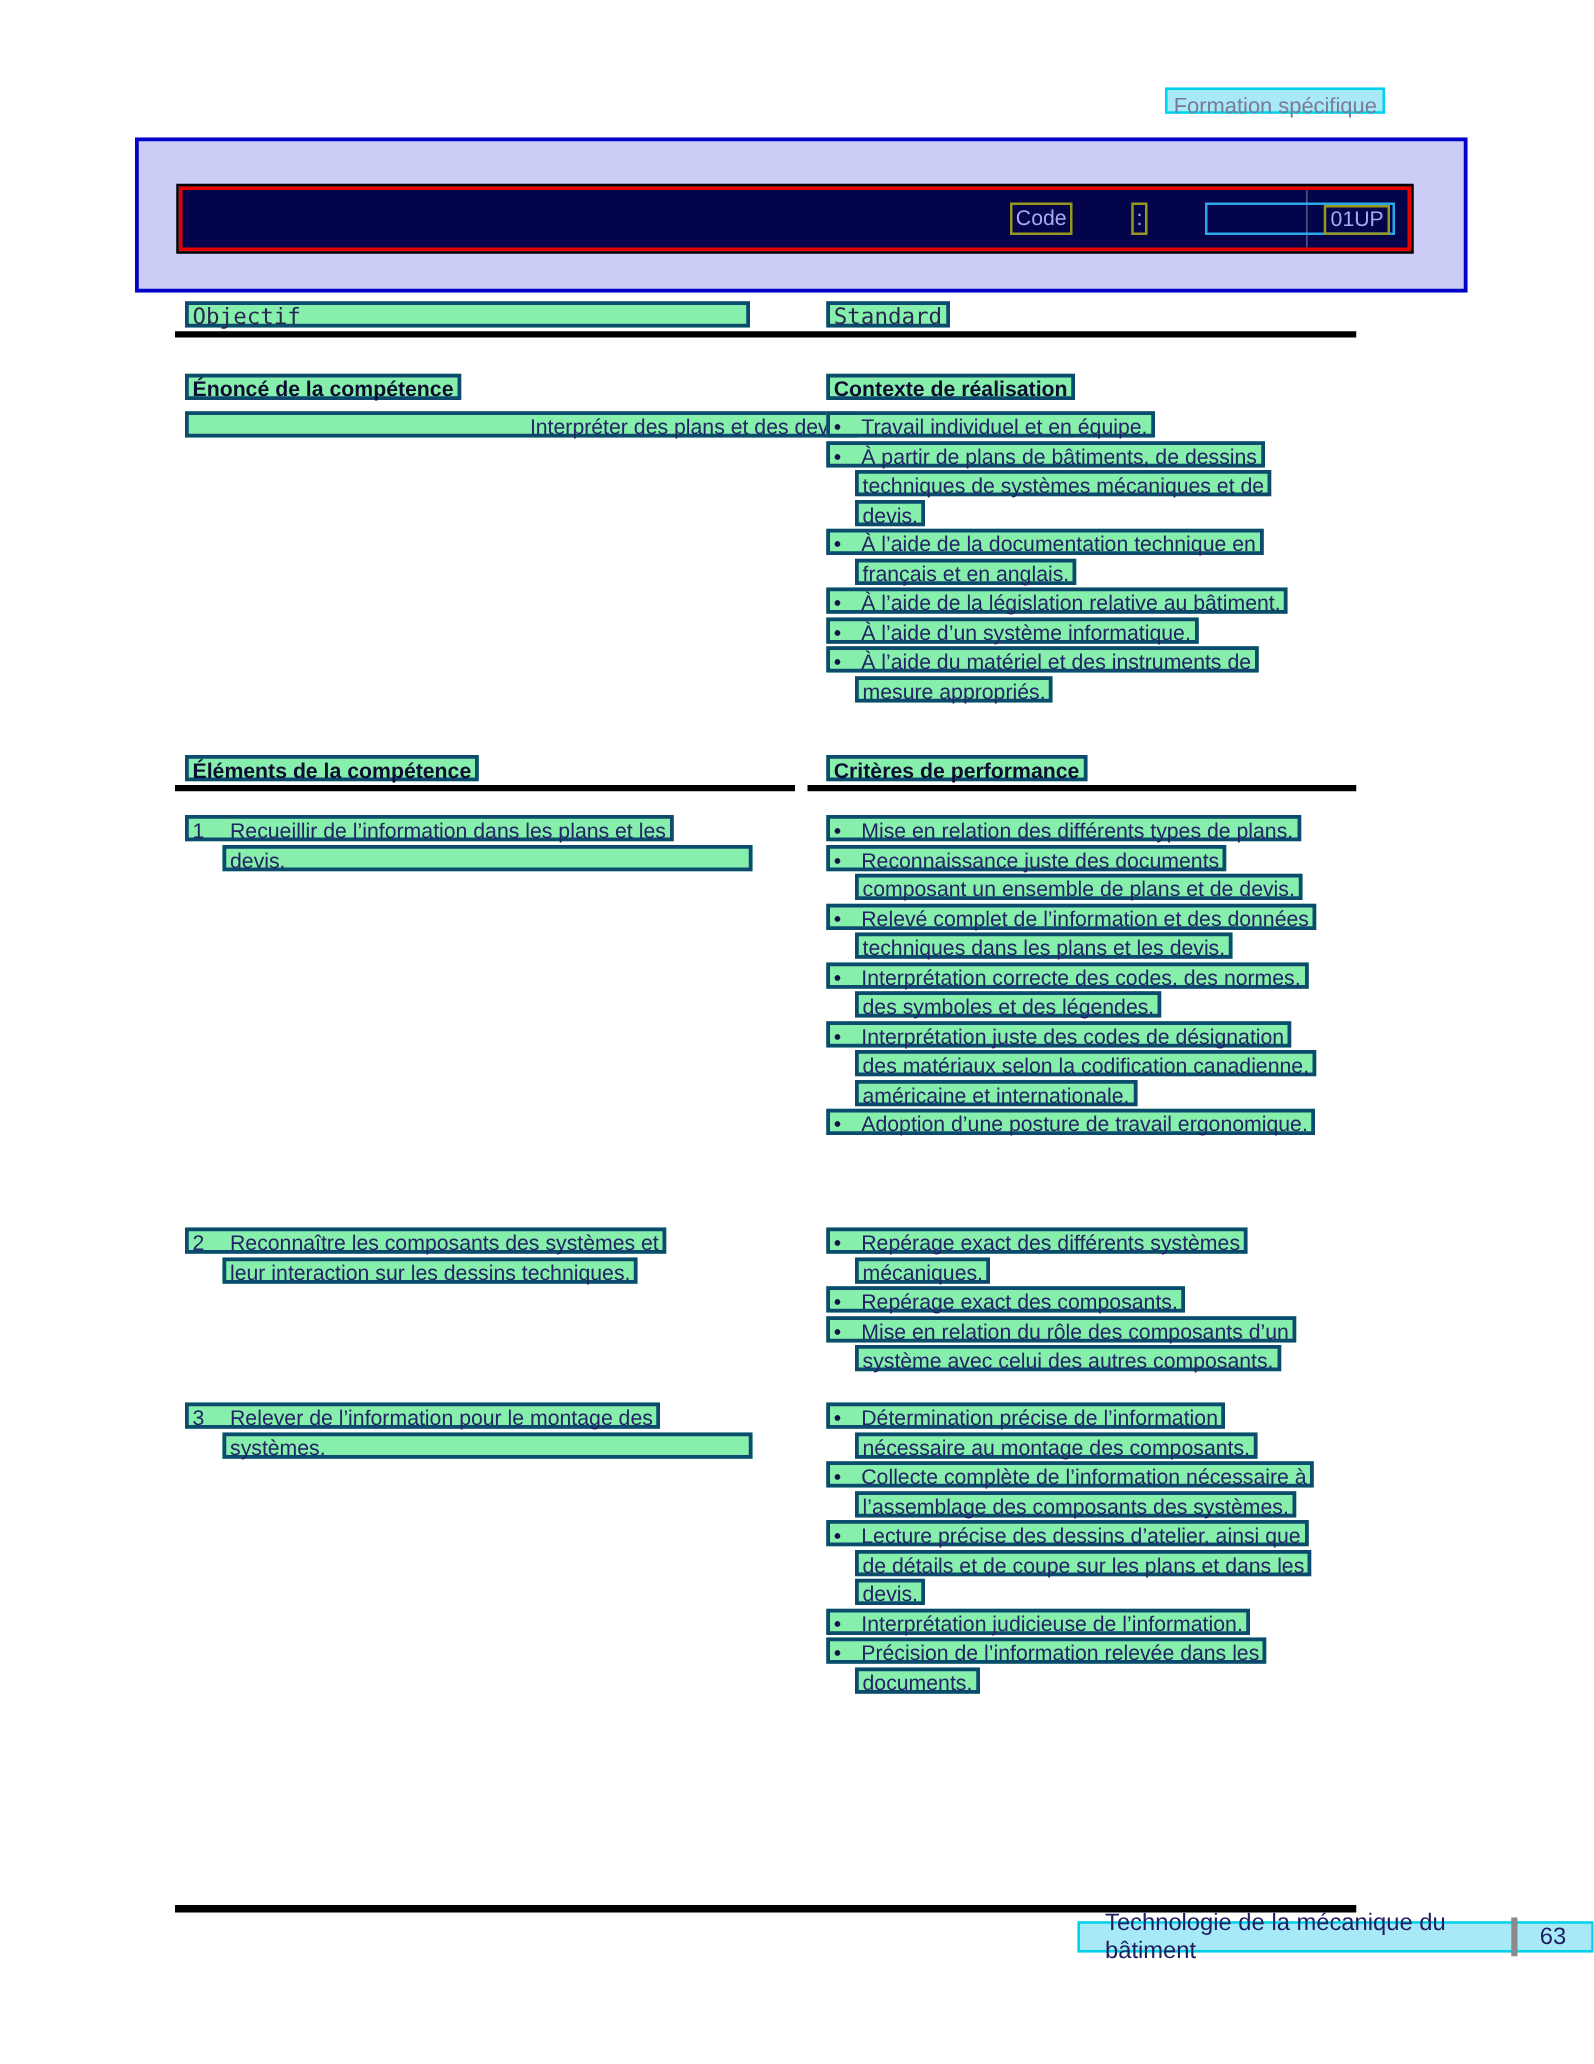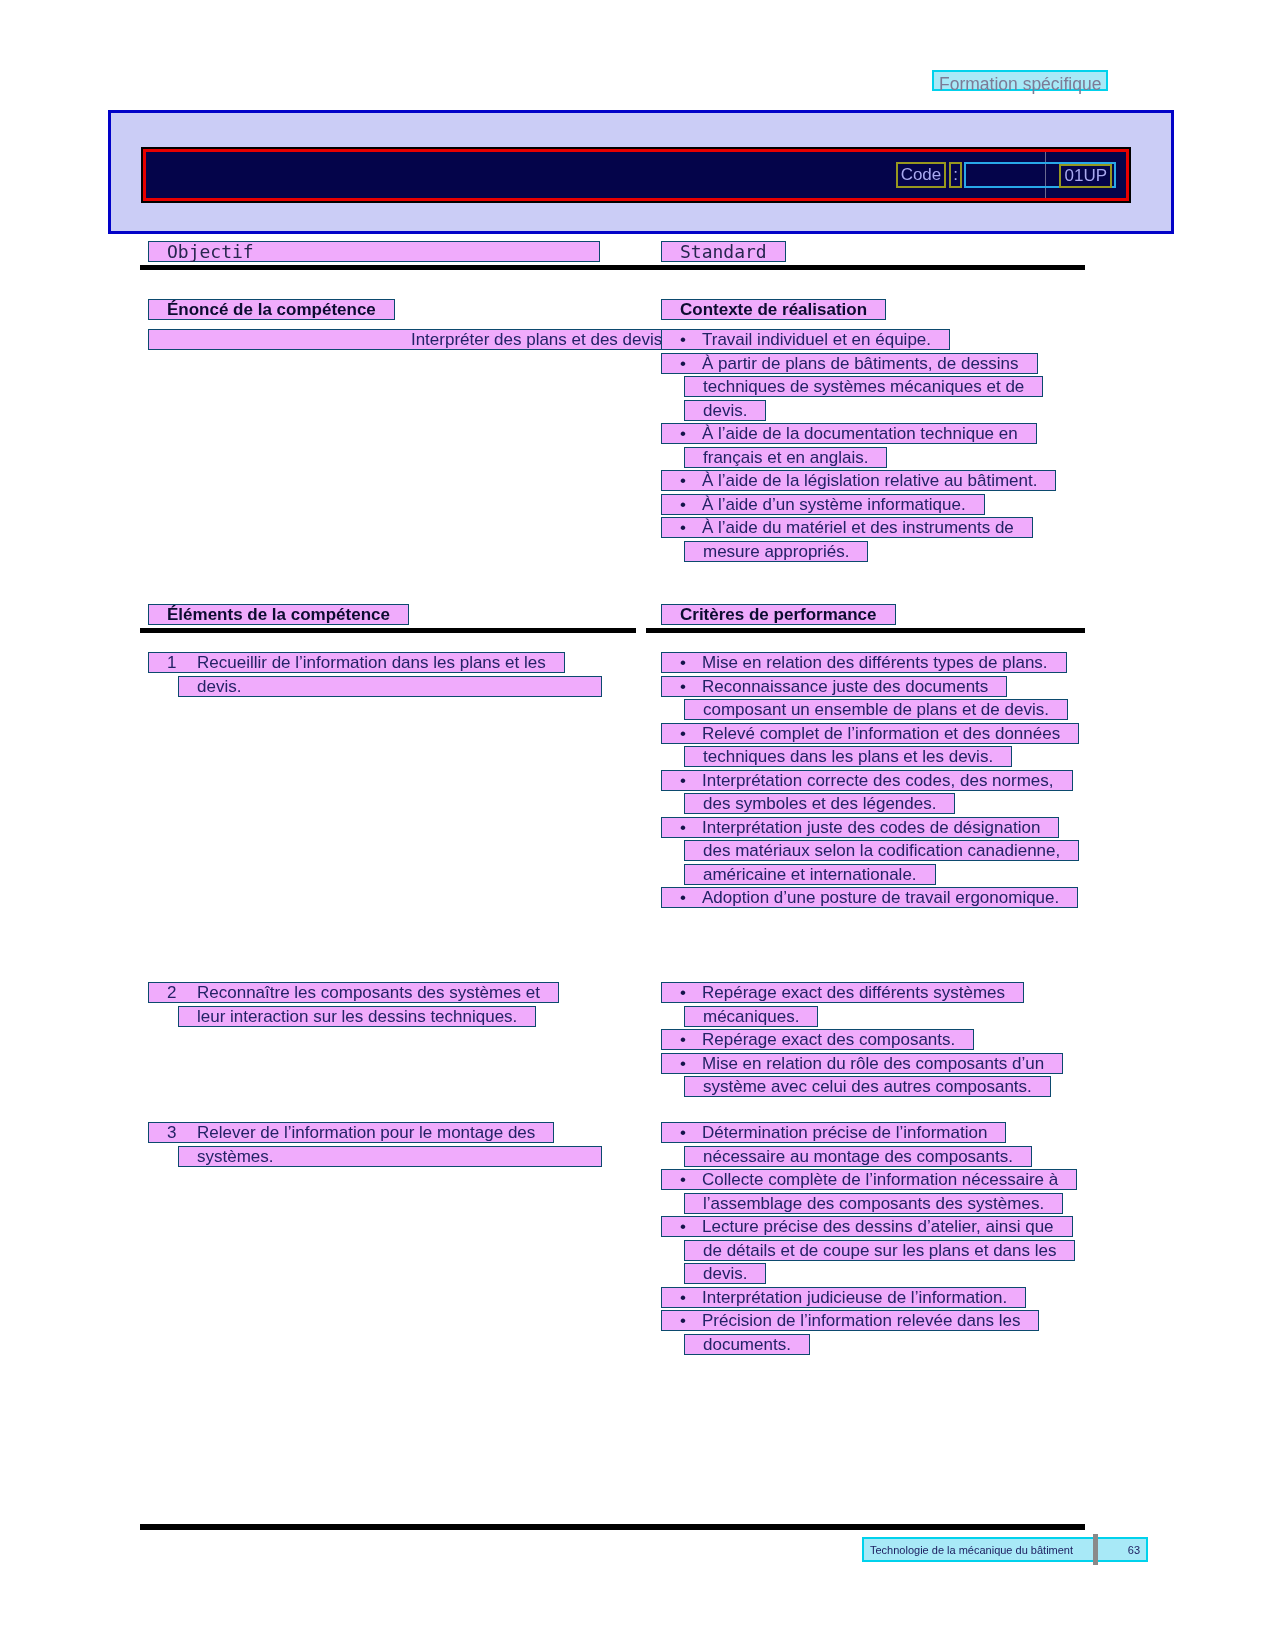--- a/index.html
+++ b/index.html
@@ -1,20 +1,20 @@
 <!DOCTYPE html>
 <html><head>
 <meta charset="utf-8">
 <style>
   html,body{margin:0;padding:0;background:#ffffff;}
   .page{position:relative;width:1275px;height:1651px;background:#ffffff;
         font-family:"Liberation Sans",sans-serif;color:#232366;overflow:hidden;}
 
   
-  .hl{background:#f0abfc;border:1px solid #0c4a6e;padding:0 18px;display:inline-block;
+  .hl{background:#86efac;border:3px solid #0c4a6e;padding:0 3px;display:inline-block;
       line-height:20px;height:21px;box-sizing:border-box;white-space:nowrap;font-size:17px;color:#232366;}
   .hl.bold{font-weight:bold;color:#0c0c30;}
   .cyanhl{background:#a8e9f7;border:2px solid #00d2ec;}
 
   .band{position:absolute;left:148px;width:947px;display:flex;}
   .col-left{width:477px;flex:0 0 477px;}
   .col-right{flex:1;margin-left:36px;}
   .bline,.iline{height:23.5px;white-space:nowrap;}
   .dot{display:inline-block;width:22px;color:#14144a;}
   .cont{margin-left:23px;}
@@ -27,33 +27,33 @@
   .mono{font-family:"DejaVu Sans Mono","Liberation Mono",monospace;font-size:18px;color:#26264f;}
 
   .rule{position:absolute;background:#000000;height:5px;}
 
   
   .outer-box{position:absolute;left:108px;top:110px;width:1066px;height:124px;
              background:#cbcdf6;border:3px solid #0202c8;box-sizing:border-box;}
   .inner-box{position:absolute;left:32px;top:36px;width:986px;height:52px;
              background:#04044a;border:3px solid #e80000;outline:2px solid #000000;box-sizing:border-box;}
   .inner-divider{position:absolute;left:899px;top:0;width:1px;height:46px;background:#6a6a90;}
-  .code-row{position:absolute;right:10px;top:10px;display:flex;align-items:center;height:26px;}
+  .code-row{position:absolute;right:10px;top:10px;display:flex;align-items:center;height:26px;gap:44px;}
   .code-chip{border:2px solid #97971f;color:#a9a9ef;font-size:17px;padding:0 3px;line-height:22px;
              background:transparent;display:inline-block;}
   .code-sep{border:2px solid #97971f;color:#a9a9ef;font-size:17px;padding:0 2px;line-height:22px;margin-left:3px;}
   .code-strip{border:2px solid #28a8e8;height:26px;box-sizing:border-box;display:flex;align-items:flex-start;
               justify-content:flex-end;width:152px;margin-left:2px;}
   .code-value{border:2px solid #97971f;color:#a9a9ef;font-size:17px;padding:0 3px;line-height:20px;margin-right:2px;}
 
   .corner{position:absolute;left:932px;top:70px;color:#7b7b96;font-size:17.5px;padding:2px 5px;}
 
   .footer-strip{position:absolute;top:1537px;left:862px;background:#a8e9f7;border:2px solid #00d2ec;
-                display:flex;align-items:center;height:25px;box-sizing:border-box;padding:0 6px;
-                font-size:11px;color:#1c1c5e;}
+                display:flex;align-items:center;height:25px;box-sizing:border-box;padding:0 20px;
+                font-size:19px;color:#1c1c5e;}
   .footer-bar{width:5px;height:31px;background:#8a8a8a;margin:-3px 16px -3px 20px;flex:0 0 5px;}
   .footer-num{display:inline-block;width:26px;text-align:right;}
 </style>
 </head>
 <body>
 
 <div class="page">
 
   <span class="hl cyanhl corner">Formation spécifique</span>
 

